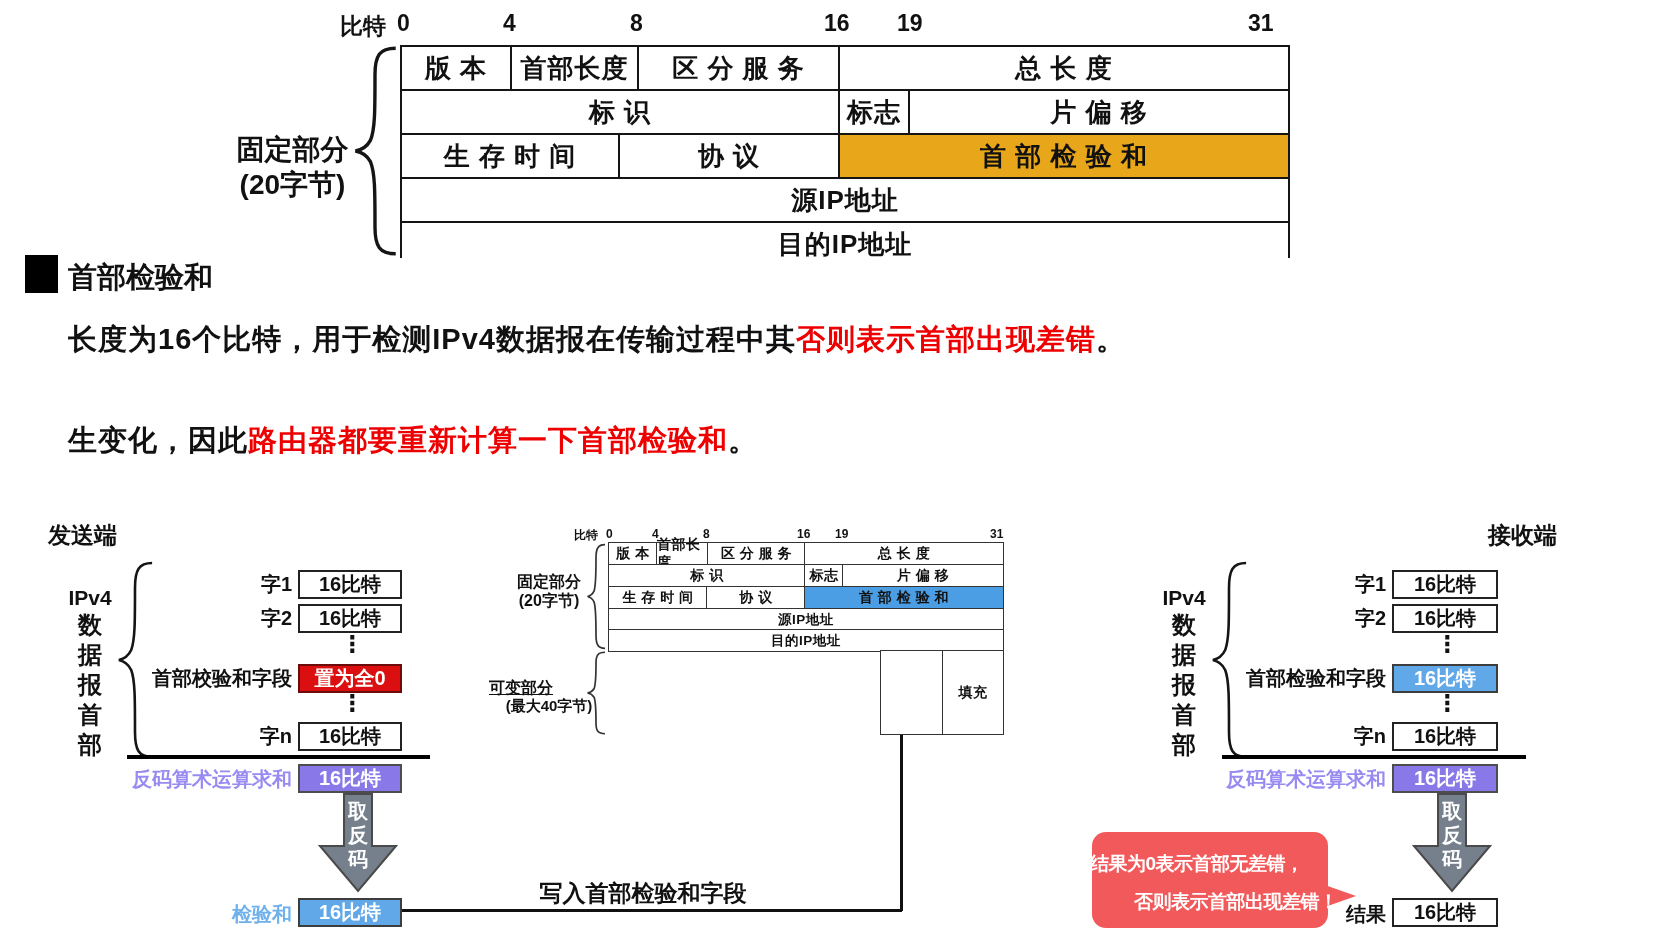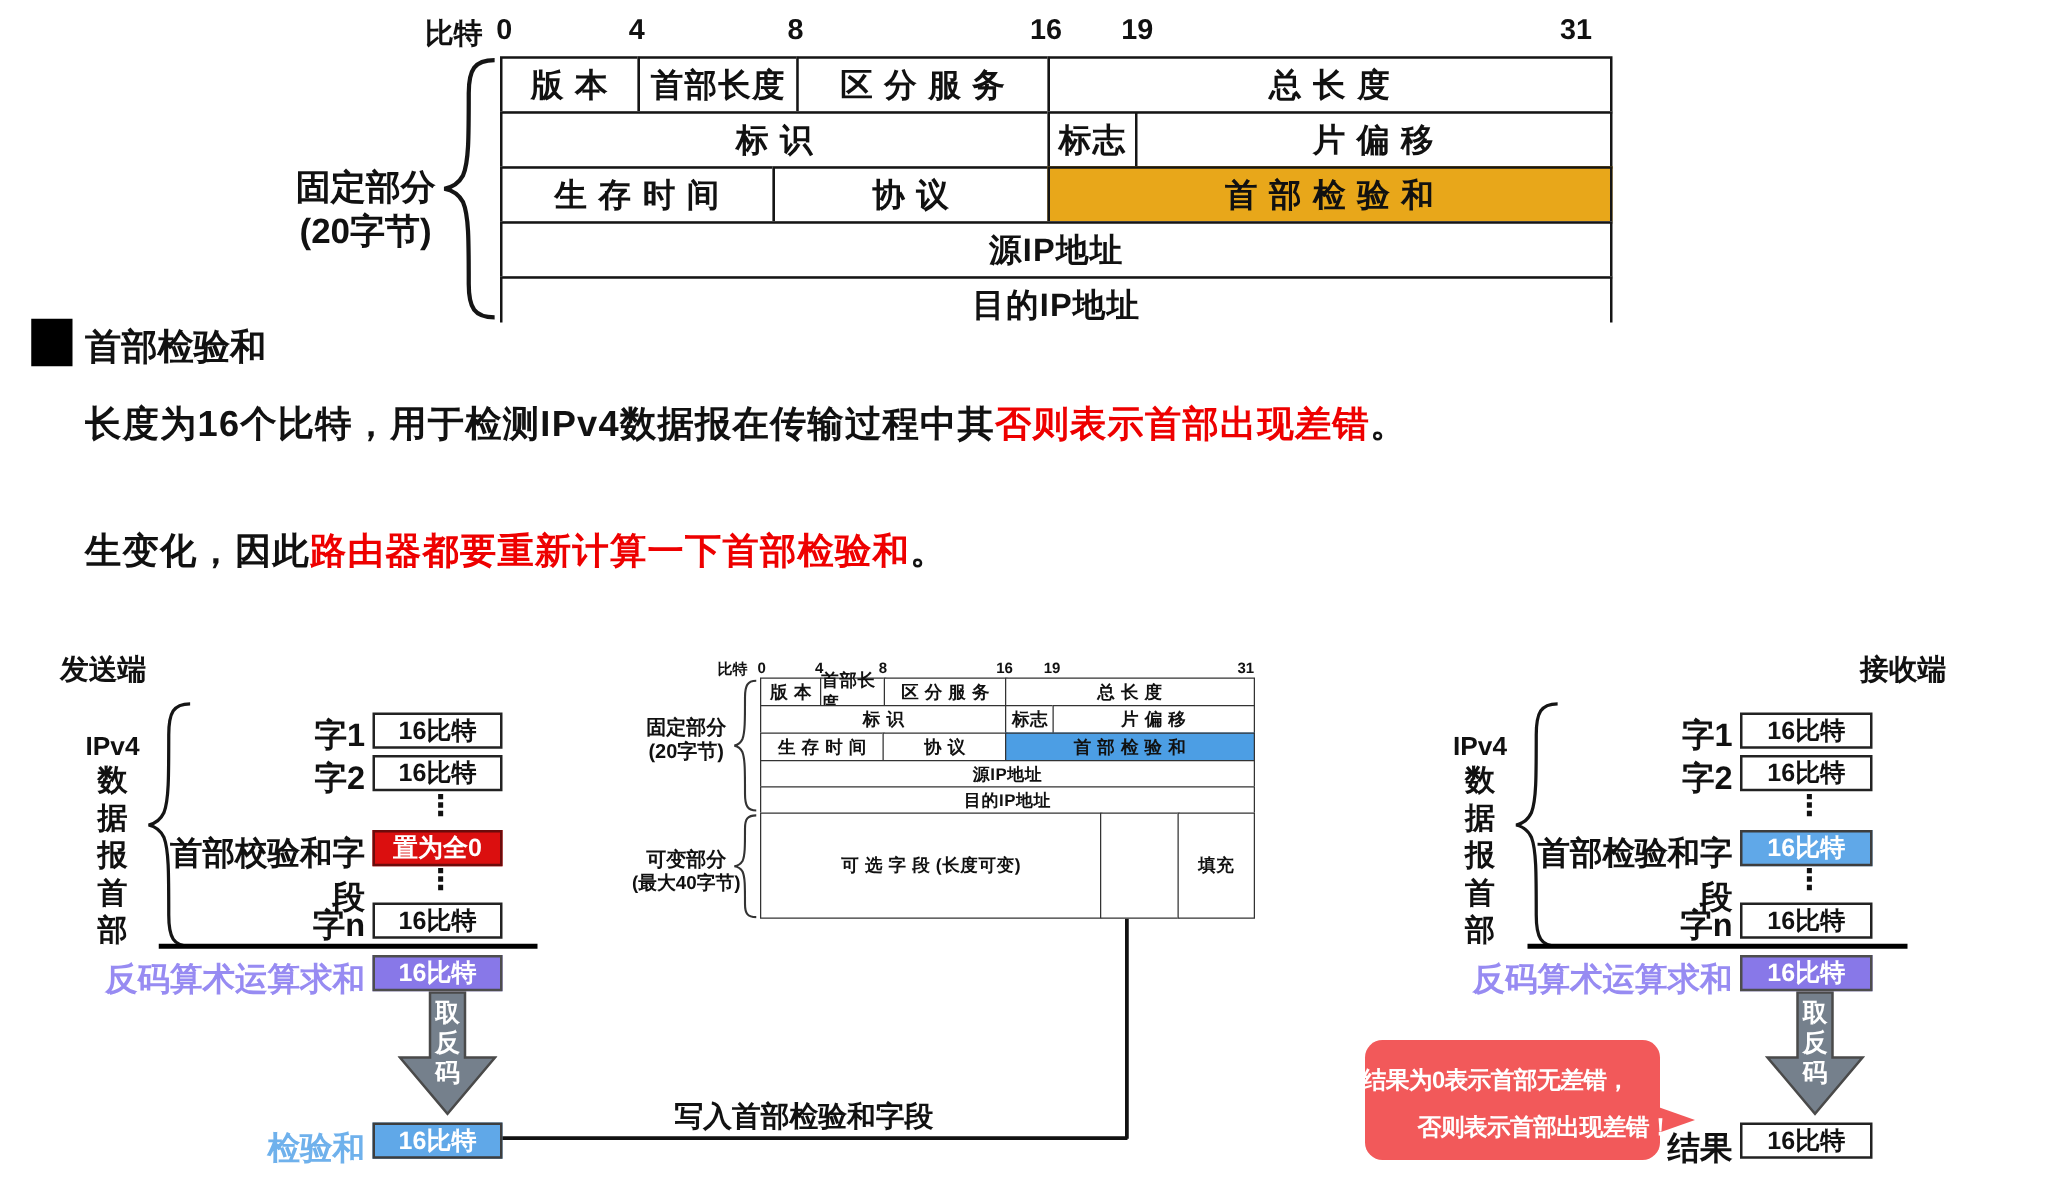--- a/index.html
+++ b/index.html
@@ -13,21 +13,21 @@
       display:flex;align-items:center;justify-content:center;font-size:26px;font-weight:bold;letter-spacing:1px;}
   .tc-orange{background:#E8A71A;}
   .tick{position:absolute;top:10px;font-size:23px;font-weight:bold;}
   
   .mc{position:absolute;box-sizing:border-box;border:1.4px solid #333;background:#fff;
       display:flex;align-items:center;justify-content:center;font-size:14px;font-weight:bold;letter-spacing:0.5px;}
   .mc-blue{background:#4C9EE4;}
   .mtick{position:absolute;font-size:12px;font-weight:bold;}
   .mside{position:absolute;font-size:16px;font-weight:bold;text-align:center;}
   
-  .rlbl{position:absolute;font-size:26px;font-weight:bold;text-align:right;}
+  .rlbl{position:absolute;font-size:20px;font-weight:bold;text-align:right;}
   .bx{position:absolute;width:104px;height:29px;box-sizing:border-box;border:2px solid #222;background:#fff;
       display:flex;align-items:center;justify-content:center;font-size:20px;font-weight:bold;}
   .bx-red{background:#DB0F0F;color:#fff;border-color:#6b0b0b;}
   .bx-blue{background:#60A8E8;color:#fff;border-color:#3d3d3d;}
   .bx-purple{background:#8878E8;color:#fff;border-color:#4d4d4d;}
   .dots{position:absolute;font-size:23px;font-weight:bold;color:#111;}
   .vstack{position:absolute;display:flex;flex-direction:column;align-items:center;font-weight:bold;
           font-size:24px;line-height:30px;}
   .vstack .ipv4{font-size:21px;line-height:24px;}
   .arrow-text{position:absolute;display:flex;flex-direction:column;align-items:center;color:#fff;
@@ -155,30 +155,29 @@
   <div class="mc" style="left:804px;top:564px;width:40px;height:24px;">标志</div>
   <div class="mc" style="left:842px;top:564px;width:162px;height:24px;">片 偏 移</div>
 
   <div class="mc" style="left:608px;top:586px;width:100px;height:24px;">生 存 时 间</div>
   <div class="mc" style="left:706px;top:586px;width:100px;height:24px;">协  议</div>
   <div class="mc mc-blue" style="left:804px;top:586px;width:200px;height:24px;">首 部 检 验 和</div>
 
   <div class="mc" style="left:608px;top:608px;width:396px;height:23px;font-size:13.5px;">源IP地址</div>
   <div class="mc" style="left:608px;top:629px;width:396px;height:23px;font-size:13.5px;">目的IP地址</div>
 
-  <div class="mc" style="left:608px;top:650px;width:274px;height:85px;">可 选 字 段 (长度可变)</div>
   <div class="mc" style="left:880px;top:650px;width:64px;height:85px;"></div>
   <div class="mc" style="left:942px;top:650px;width:62px;height:85px;">填充</div>
 
   <div class="mside" style="left:494px;top:572px;width:110px;">固定部分</div>
   <div class="mside" style="left:494px;top:591px;width:110px;">(20字节)</div>
   <svg class="abs" style="left:586px;top:543px;" width="20" height="107" viewBox="0 0 40 200" preserveAspectRatio="none">
     <path d="M38,3 C24,3 20,10 20,28 C20,62 20,80 16,90 C13,96 8,99 3,100 C8,101 13,104 16,110 C20,120 20,138 20,172 C20,190 24,197 38,197" fill="none" stroke="#333" stroke-width="1.7" vector-effect="non-scaling-stroke"></path>
   </svg>
-  <div class="mside" style="left:494px;top:678px;width:110px;">可变部分</div>
+  <div class="mside" style="left:466px;top:678px;width:110px;text-decoration:underline;">可变部分</div>
   <div class="mside" style="left:488px;top:697px;width:122px;font-size:15px;">(最大40字节)</div>
   <svg class="abs" style="left:586px;top:651px;" width="20" height="84" viewBox="0 0 40 200" preserveAspectRatio="none">
     <path d="M38,3 C24,3 20,10 20,28 C20,62 20,80 16,90 C13,96 8,99 3,100 C8,101 13,104 16,110 C20,120 20,138 20,172 C20,190 24,197 38,197" fill="none" stroke="#333" stroke-width="1.7" vector-effect="non-scaling-stroke"></path>
   </svg>
 
   <div class="abs b" style="left:1488px;top:520px;font-size:23px;">接收端</div>
   <div class="vstack" style="left:1158px;top:586px;width:52px;">
     <span class="ipv4">IPv4</span>
     <span>数</span>
     <span>据</span>

